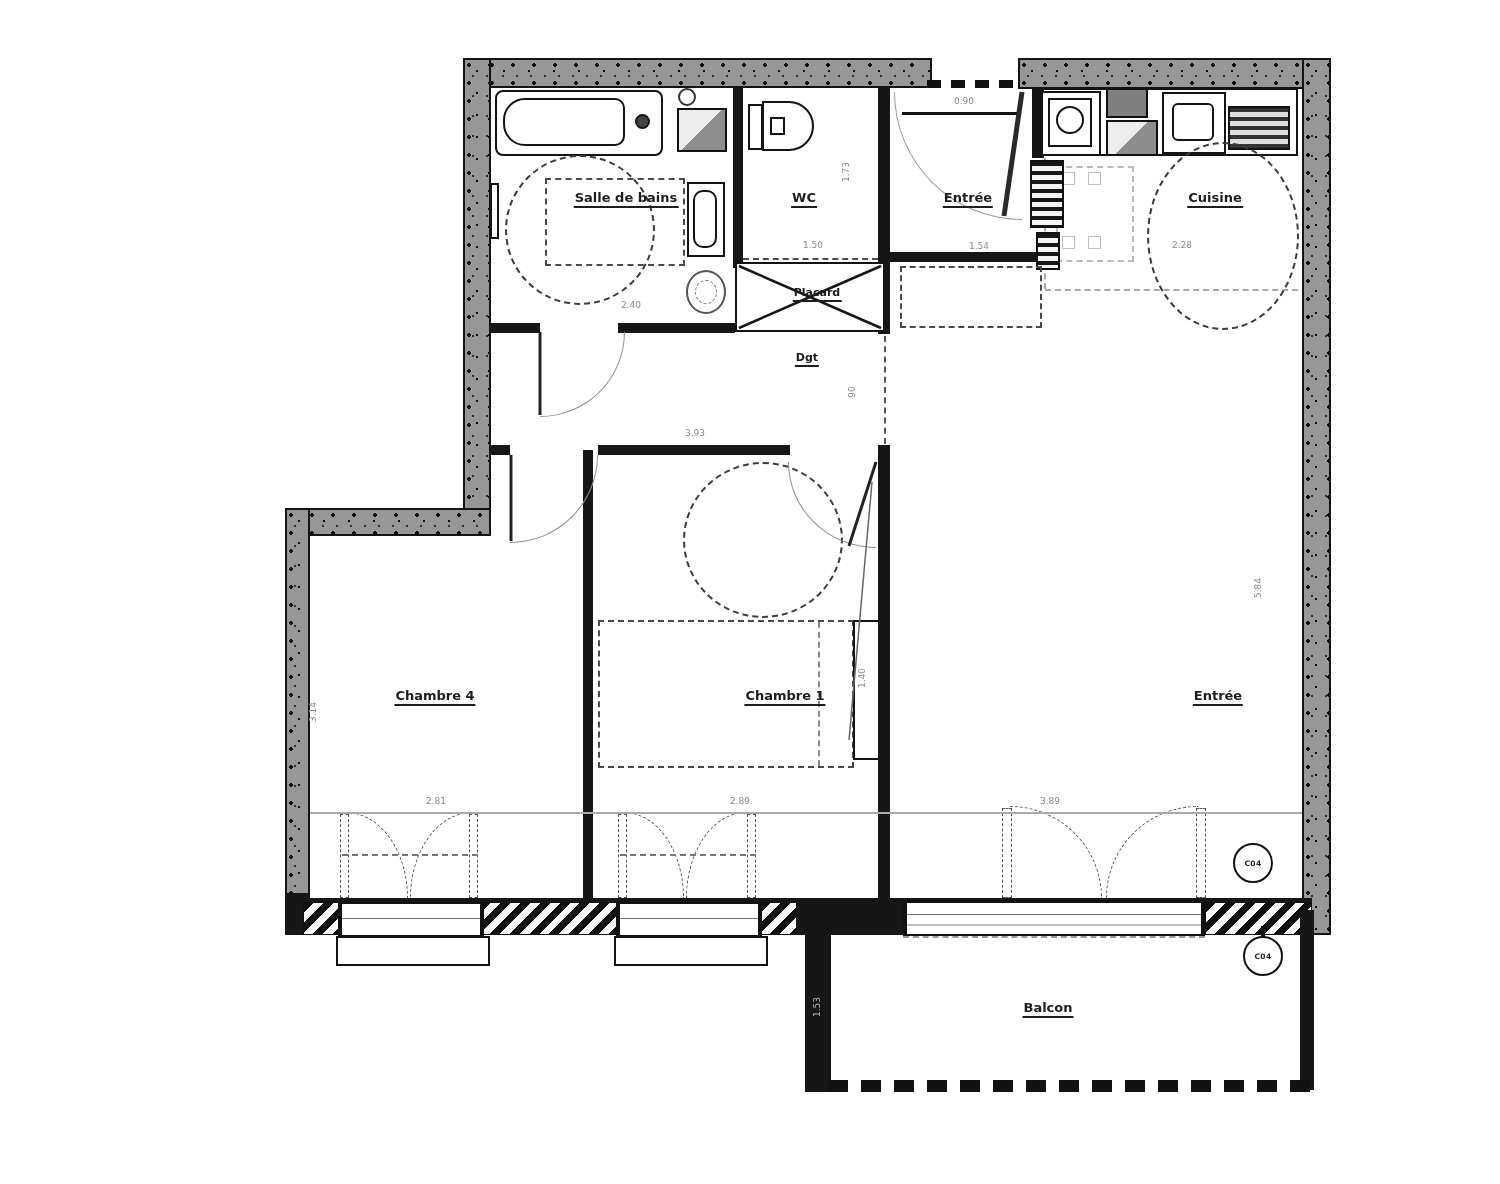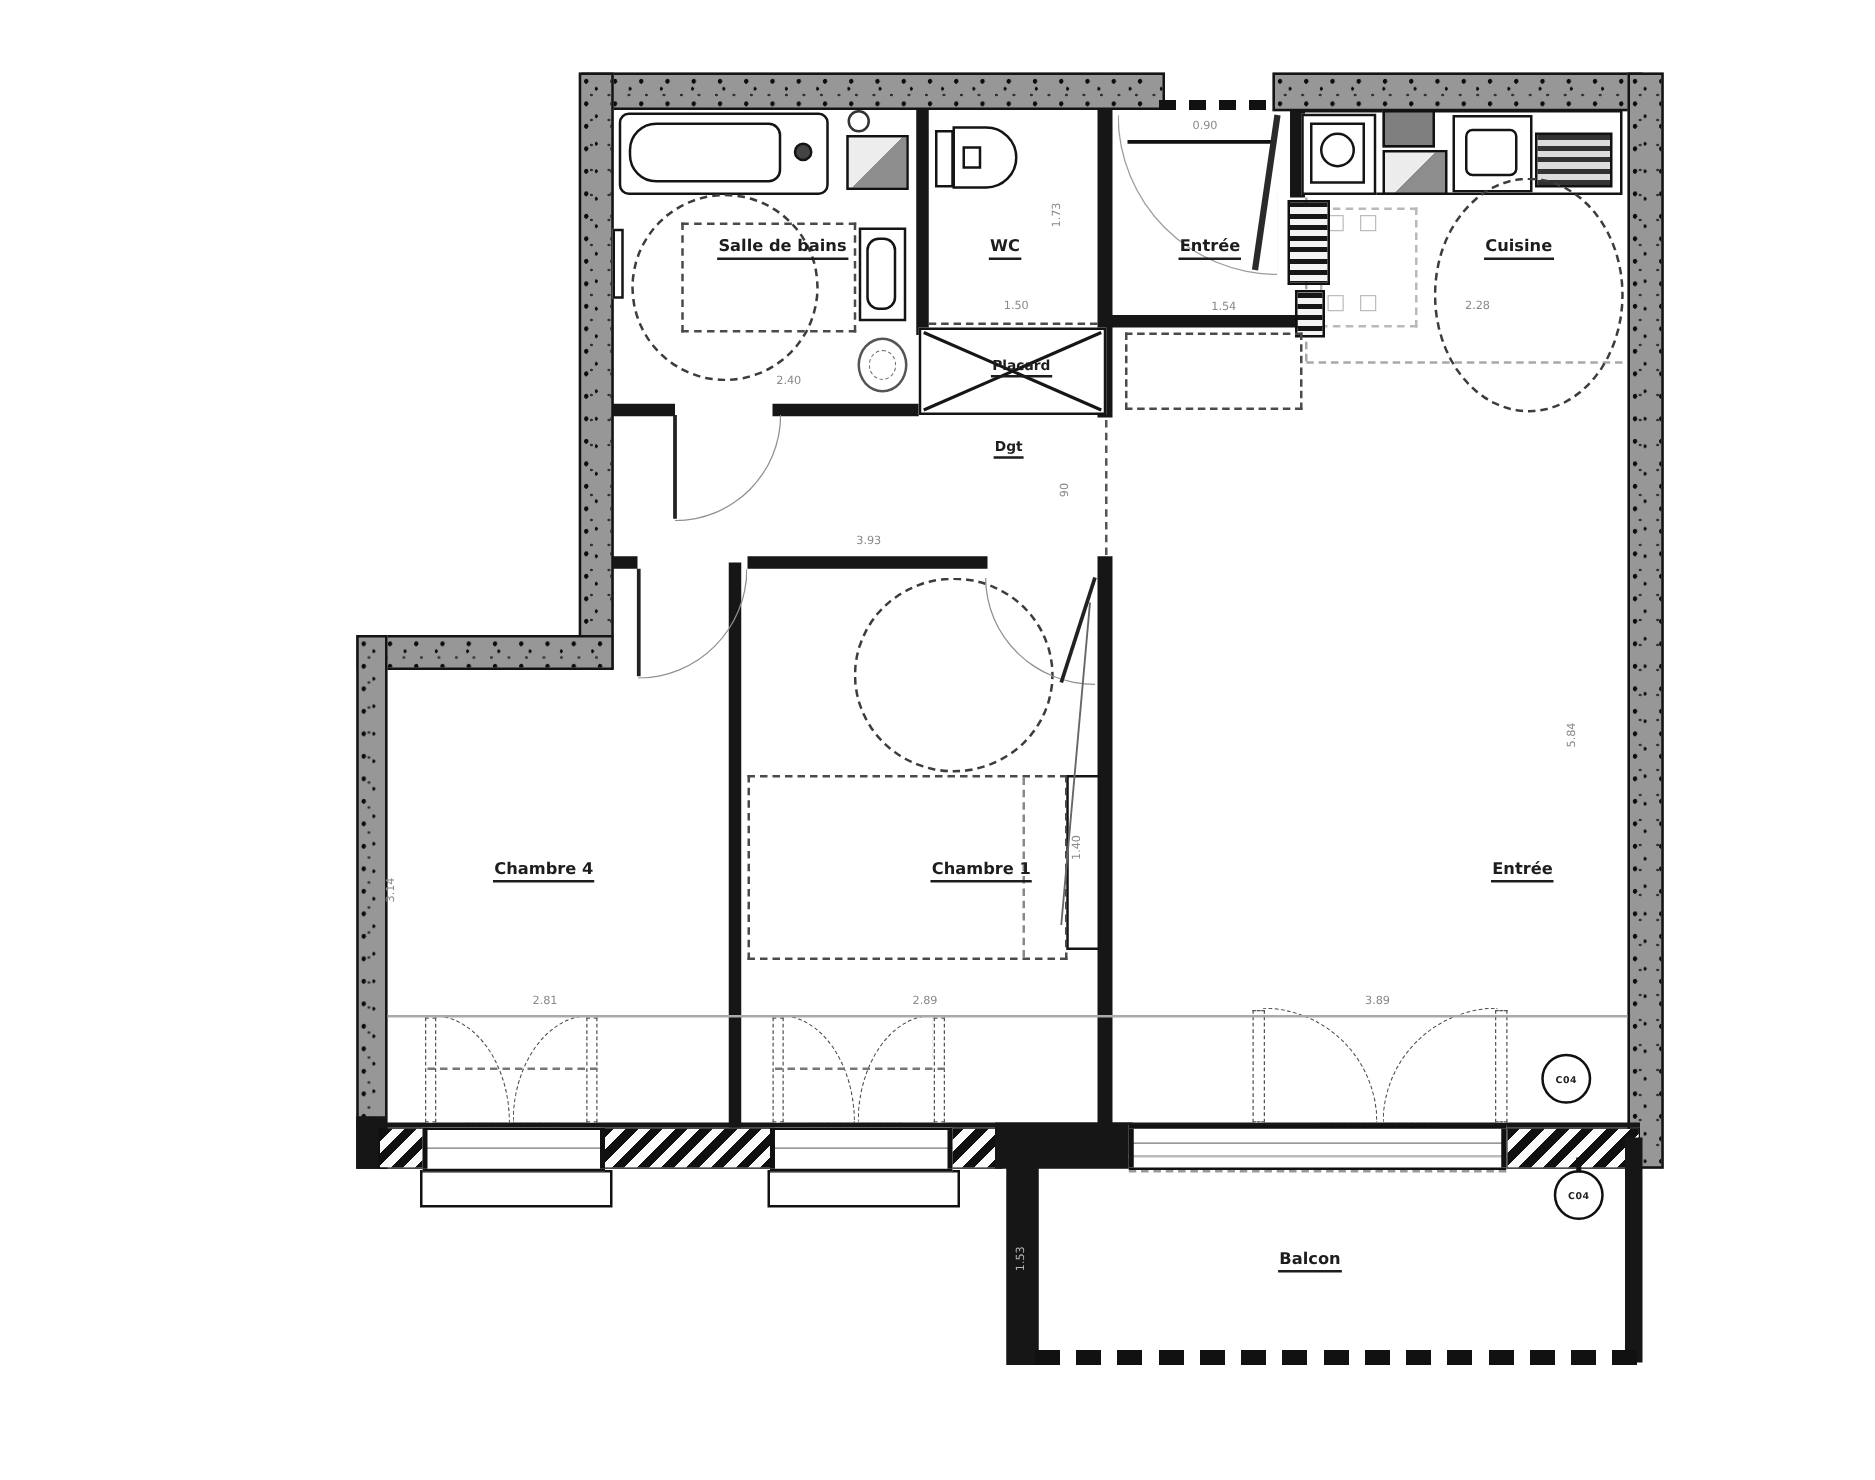--- a/index.html
+++ b/index.html
@@ -208,21 +208,21 @@
   <div class="dim" style="left:813px;top:240px;">1.50</div>
   <div class="dim" style="left:979px;top:241px;">1.54</div>
   <div class="dim" style="left:1182px;top:240px;">2.28</div>
   <div class="dim" style="left:610px;top:300px;margin-left:21px;">2.40</div>
   <div class="dim" style="left:695px;top:428px;">3.93</div>
   <div class="dim v" style="left:852px;top:392px;">90</div>
   <div class="dim" style="left:436px;top:796px;">2.81</div>
   <div class="dim v" style="left:313px;top:712px;">3.14</div>
   <div class="dim" style="left:740px;top:796px;">2.89</div>
   <div class="dim v" style="left:862px;top:678px;">1.40</div>
-  <div class="dim" style="left:1102px;top:796px;">3.89</div>
+  <div class="dim" style="left:1050px;top:796px;">3.89</div>
   <div class="dim v" style="left:1258px;top:588px;">5.84</div>
   <div class="dim v" style="left:817px;top:1007px;color:#b5b5b5;">1.53</div>
 
   <div class="tag" style="left:1233px;top:843px;width:40px;height:40px;">C04</div>
   <div class="abs" style="left:1261px;top:926px;width:4px;height:12px;background:#111;z-index:41;"></div>
   <div class="tag" style="left:1243px;top:936px;width:40px;height:40px;">C04</div>
 
 </div>
 
 </body></html>

